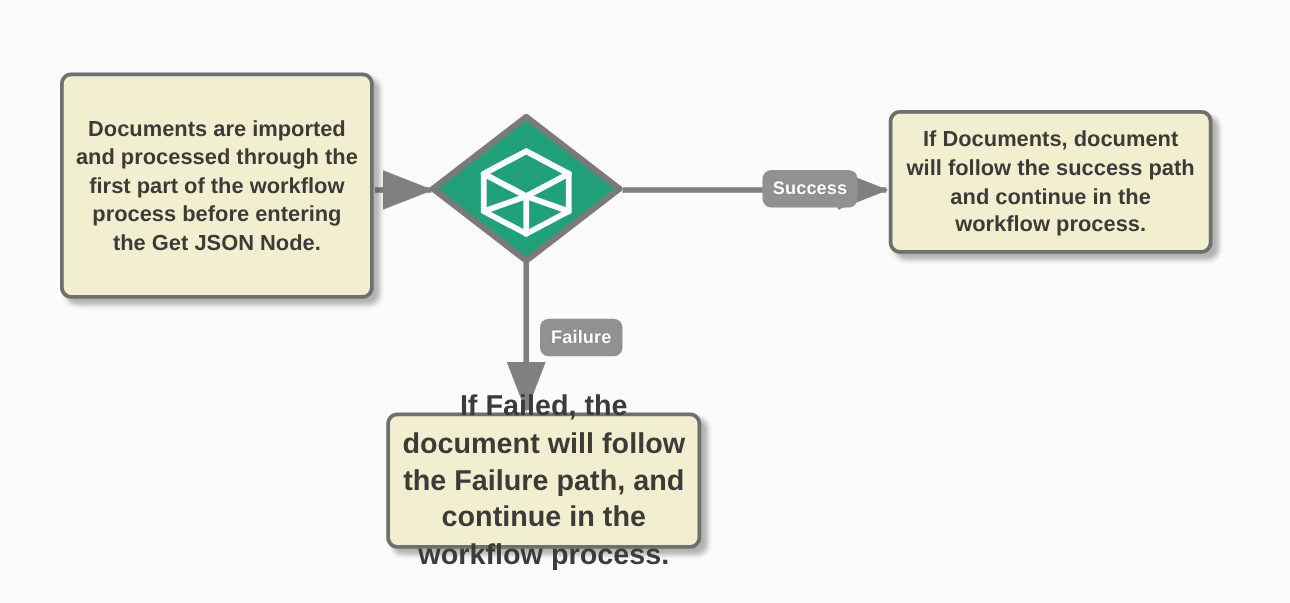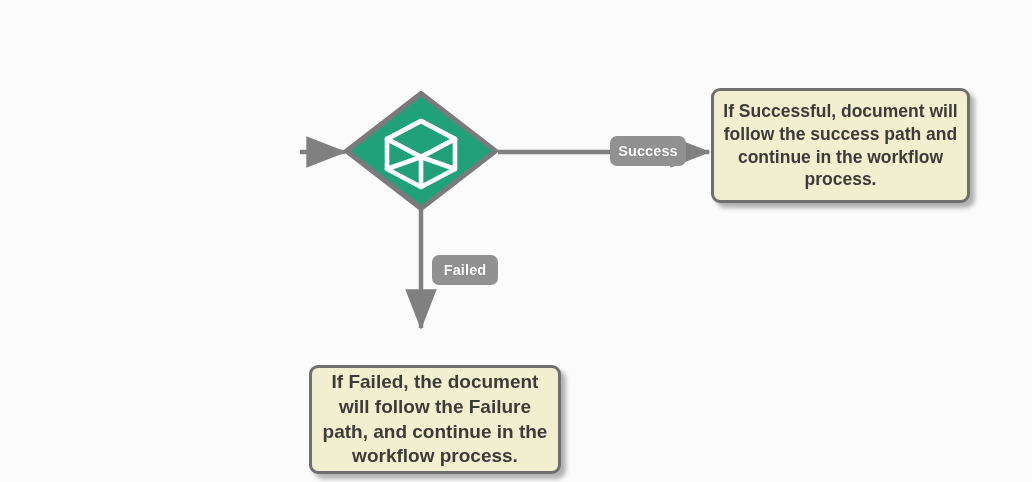--- a/index.html
+++ b/index.html
@@ -58,22 +58,21 @@
     font-size: 17.5px;
   }
   #note-success {
     left: 711px; top: 88px;
     width: 259px; height: 115px;
     font-size: 17.5px;
   }
   #note-failure {
     left: 309px; top: 330px;
     width: 252px; height: 109px;
-    font-size: 19px;
-    margin-top: 35px;
+    font-size: 23px;
   }
   
   #node-getjson {
     position: absolute;
     z-index: 3;
     left: 344px; top: 91px;
     width: 154px; height: 120px;
   }
   #node-getjson svg { display: block; }
   
@@ -121,20 +120,23 @@
 
     <g>
       <line x1="498" y1="152" x2="709" y2="152" stroke="#808080" stroke-width="4.5" marker-end="url(#arrowhead)"></line>
     </g>
 
     <g>
       <line x1="421" y1="210" x2="421" y2="328" stroke="#808080" stroke-width="4.5" marker-end="url(#arrowhead)"></line>
     </g>
   </svg>
 
+  <div class="note" id="note-intake">
+    <span class="note-text">Documents are imported and processed through the first part of the workflow process before entering the Get JSON Node.</span>
+  </div>
 
   <div id="node-getjson">
     <svg viewBox="0 0 154 120" width="154" height="120" xmlns="http://www.w3.org/2000/svg">
       <g>
         <path d="M77 2.5 L151.5 60 L77 117.5 L2.5 60 Z" fill="#21a179" stroke="#7a7a7a" stroke-width="5" stroke-linejoin="round"></path>
       </g>
 
       <g fill="none" stroke="#ffffff" stroke-width="4.6" stroke-linejoin="round" stroke-linecap="round">
 
         <path d="M77 30 L111 48 L111 78 L77 96 L43 78 L43 48 Z"></path>
@@ -145,23 +147,23 @@
 
         <path d="M43 48 L77 66 L111 48"></path>
         <path d="M43 78 L77 66"></path>
         <path d="M111 78 L77 66"></path>
       </g>
     </svg>
   </div>
 
   <div class="edge-label" id="label-success">Success</div>
 
-  <div class="edge-label" id="label-failure">Failed</div>
+  <div class="edge-label" id="label-failure">Failure</div>
 
   <div class="note" id="note-success">
-    <span class="note-text">If Successful, document will follow the success path and continue in the workflow process.</span>
+    <span class="note-text">If Documents, document will follow the success path and continue in the workflow process.</span>
   </div>
 
   <div class="note" id="note-failure">
     <span class="note-text">If Failed, the document will follow the Failure path, and continue in the workflow process.</span>
   </div>
 
 </div>
 
 </body></html>

